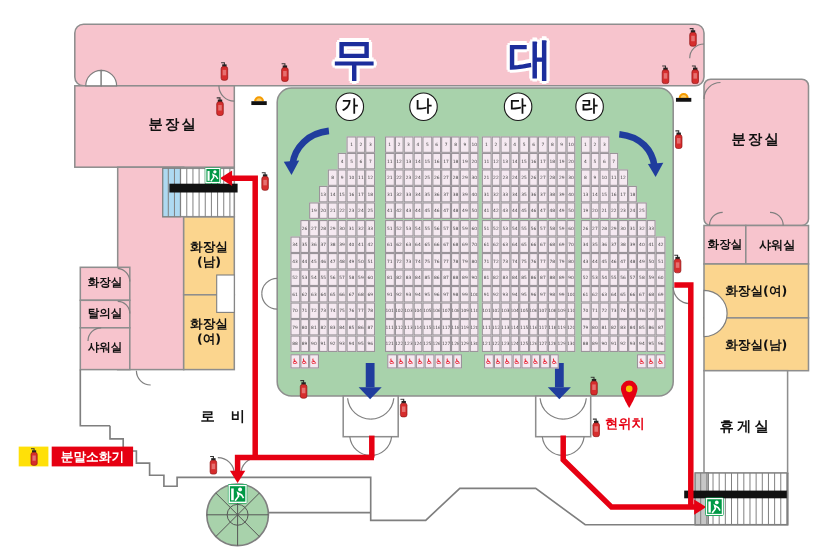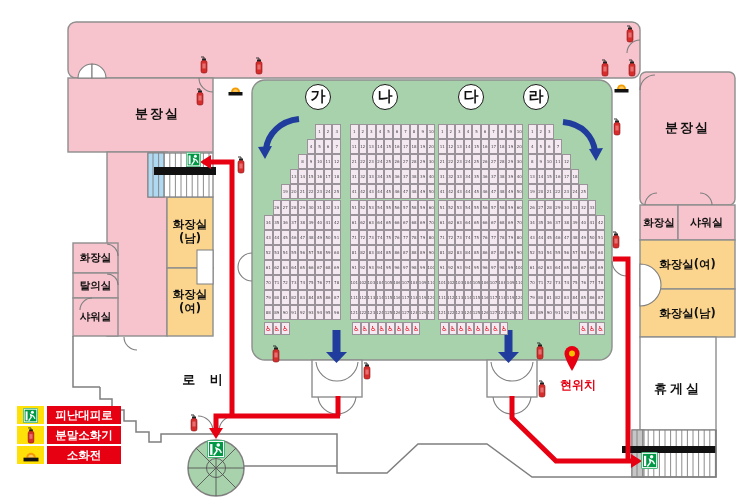--- a/index.html
+++ b/index.html
@@ -30,21 +30,21 @@
   .st{position:absolute;background:#F5E9F1;border:0.5px solid #9A949A;box-sizing:border-box;
       font-size:4px;color:#444;display:flex;align-items:center;justify-content:center;overflow:hidden}
   .wc{position:absolute;background:#F5E9F1;border:0.5px solid #9A949A;box-sizing:border-box;
       font-size:7px;color:#E60012;display:flex;align-items:center;justify-content:center;overflow:hidden}
   .ico{position:absolute;line-height:0}
   .legend{position:absolute;left:17px;top:406px}
   .lg-row{display:flex;margin-bottom:2px;height:18px}
   .lg-ic{width:27px;height:18px;background:#FFE008;display:flex;align-items:center;justify-content:center}
   .lg-lab{width:74px;height:18px;background:#E60012;color:#fff;font-weight:bold;font-size:11.5px;
           text-align:center;line-height:18px;margin-left:3px}
-  .curloc{position:absolute;left:550px;top:377px;width:56px;text-align:center;color:#E60012;
+  .curloc{position:absolute;left:550px;top:377px;width:56px;text-align:left;color:#E60012;
           font-weight:bold;font-size:12px}
 </style>
 </head>
 <body>
 
 <div class="wrap">
 
   <svg id="plansvg" width="742" height="504">
 
     <rect x="68" y="22" width="572" height="56" rx="8" class="pink"></rect>
@@ -165,20 +165,21 @@
       <path d="M563,122 C583,124 593,137 595,151" fill="none"></path>
       <polygon points="596,161 589,149 603,148"></polygon>
       <rect x="332.5" y="330" width="8" height="22"></rect>
       <polygon points="326,352 347,352 336.5,363"></polygon>
       <rect x="504.5" y="330" width="8" height="22"></rect>
       <polygon points="498,352 519,352 508.5,363"></polygon>
     </g>
   </svg>
 
 
+  <div class="stage-label">무대</div>
 
   <div class="lab" style="left:95px;top:106px;width:125px;font-size:13px;letter-spacing:2px">분장실</div>
   <div class="lab" style="left:640px;top:120px;width:95px;font-size:13px;letter-spacing:2px">분장실</div>
   <div class="lab" style="left:167px;top:217px;width:46px;font-size:11.5px">화장실
 (남)</div>
   <div class="lab" style="left:167px;top:287px;width:46px;font-size:11.5px">화장실
 (여)</div>
   <div class="lab" style="left:73px;top:251px;width:45px;font-size:10.5px">화장실</div>
   <div class="lab" style="left:73px;top:279px;width:45px;font-size:10.5px">탈의실</div>
   <div class="lab" style="left:73px;top:310px;width:45px;font-size:10.5px">샤워실</div>
@@ -193,50 +194,28 @@
     <svg width="18" height="27" viewBox="0 0 18 27">
       <path d="M9,26 C9,26 1.5,13.5 1.5,8.5 a7.5,7.5 0 1 1 15,0 C16.5,13.5 9,26 9,26 z" fill="#E60012"></path>
       <circle cx="9" cy="8.5" r="3" fill="#F9BE00"></circle>
     </svg>
   </div>
   <div class="curloc">현위치</div>
 
   <div class="legend">
     <div class="lg-row">
       <div class="lg-ic">
-        <svg width="15" height="15" viewBox="0 0 20 20">
-            <rect width="20" height="20" rx="2" fill="#009845"></rect>
-            <rect x="1.5" y="1.5" width="17" height="17" fill="none" stroke="#fff" stroke-width="1.4"></rect>
-            <rect x="3.5" y="4.5" width="2.6" height="12" fill="#fff"></rect>
-            <circle cx="12.5" cy="5.6" r="2" fill="#fff"></circle>
-            <path d="M7.5,17 L11,12.3 L10.2,9 L14,11 L16,14.3" stroke="#fff" stroke-width="1.7" fill="none"></path>
-          </svg>
-      </div>
-      <div class="lg-lab">피난대피로</div>
-    </div>
-    <div class="lg-row">
-      <div class="lg-ic">
         <svg width="10" height="17" viewBox="0 0 10 18">
             <path d="M5,3 L5,1 L2,1" stroke="#333" fill="none" stroke-width="1"></path>
             <rect x="3" y="2.5" width="4" height="2.2" fill="#222"></rect>
             <rect x="2" y="4.5" width="6" height="12.5" rx="2" fill="#D62D2D" stroke="#8A1111" stroke-width="0.6"></rect>
             <rect x="3.4" y="7.5" width="3.2" height="5" fill="#EE9C9B" opacity="0.6"></rect>
           </svg>
       </div>
       <div class="lg-lab">분말소화기</div>
-    </div>
-    <div class="lg-row">
-      <div class="lg-ic">
-        <svg width="16" height="14" viewBox="0 0 15 13">
-            <path d="M3,9 a4.5,4.5 0 0 1 9,0 z" fill="#F59B00"></path>
-            <path d="M5,8.8 a2.5,2.5 0 0 1 5,0 z" fill="#FBCB66"></path>
-            <rect x="0.5" y="9" width="14" height="3.5" fill="#111"></rect>
-          </svg>
-      </div>
-      <div class="lg-lab">소화전</div>
     </div>
   </div>
 
 <div class="sc" style="left: 305px; top: 84px;">가</div>
     <div class="st" style="left: 315.3px; top: 124px; width: 8.55px; height: 15.1px;">1</div>
     <div class="st" style="left: 323.85px; top: 124px; width: 8.55px; height: 15.1px;">2</div>
     <div class="st" style="left: 332.4px; top: 124px; width: 8.55px; height: 15.1px;">3</div>
     <div class="st" style="left: 306.75px; top: 139.1px; width: 8.55px; height: 15.1px;">4</div>
     <div class="st" style="left: 315.3px; top: 139.1px; width: 8.55px; height: 15.1px;">5</div>
     <div class="st" style="left: 323.85px; top: 139.1px; width: 8.55px; height: 15.1px;">6</div>

